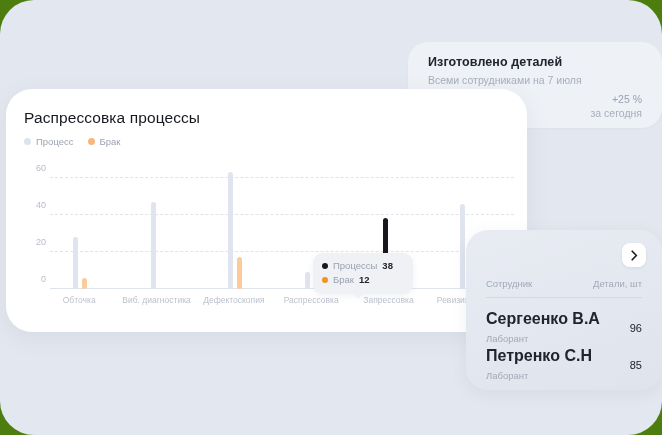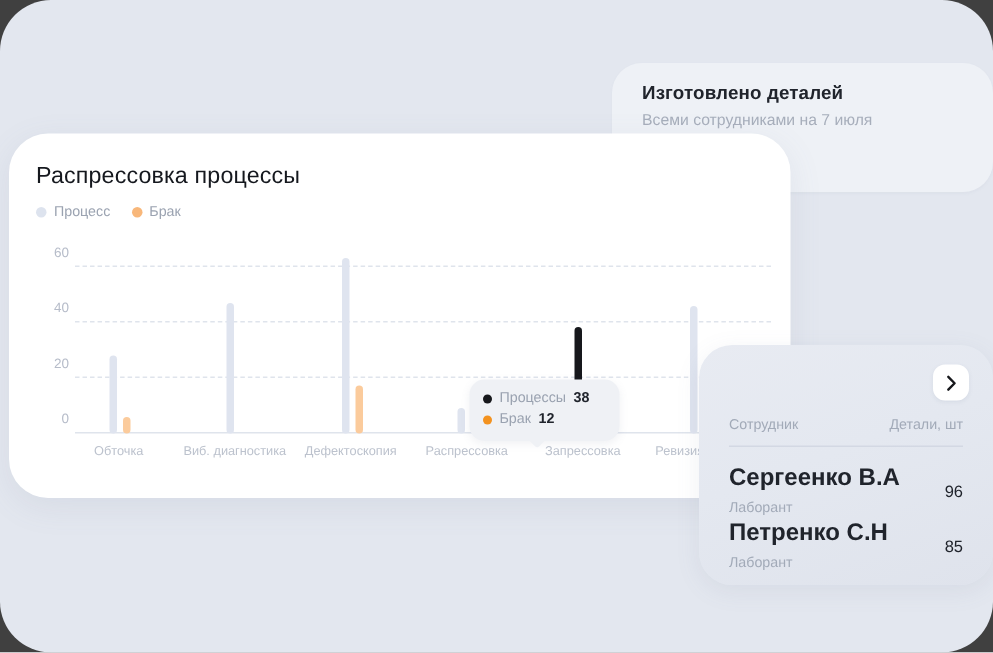--- a/index.html
+++ b/index.html
@@ -13,21 +13,21 @@
     overflow: hidden;
     font-family: "Liberation Sans", sans-serif;
     -webkit-font-smoothing: antialiased;
   }
 
   
   #app {
     position: relative;
     width: 662px;
     height: 435px;
-    background: #404040;
+    background: #4d7c0f;
     text-decoration: underline;
   }
 
   .desk {
     position: absolute;
     left: 0;
     top: 0;
     width: 662px;
     height: 435px;
     background: #e3e7ef;
@@ -329,20 +329,24 @@
 </style>
 </head>
 <body>
 
 <div id="app">
   <div class="desk">
 
     <div class="summary-card">
       <div class="summary-title">Изготовлено деталей</div>
       <div class="summary-sub">Всеми сотрудниками на 7 июля</div>
+      <div class="summary-delta">
+        <span class="val">+25 %</span>
+        <span class="cap">за сегодня</span>
+      </div>
     </div>
 
     <div class="chart-card">
       <div class="chart-title">Распрессовка процессы</div>
 
       <div class="legend">
         <div class="legend-item">
           <span class="legend-dot process"></span>
           <span class="legend-label">Процесс</span>
         </div>

